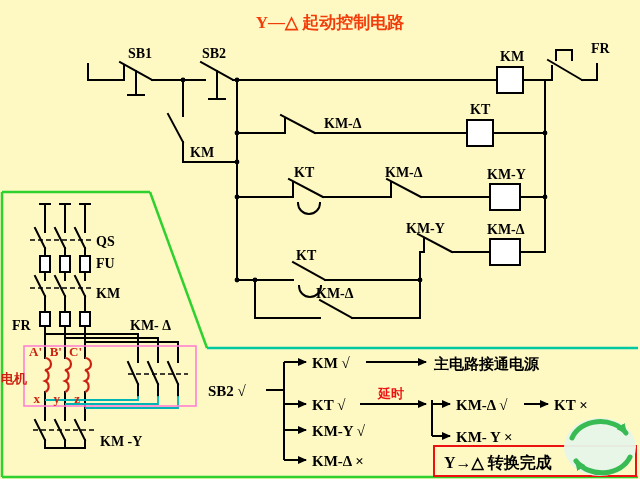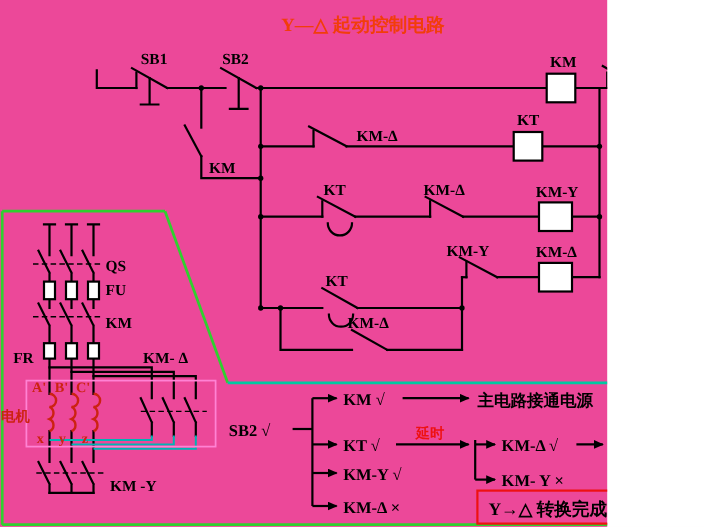--- a/index.html
+++ b/index.html
@@ -1,16 +1,16 @@
 <!DOCTYPE html>
 <html><head>
 <meta charset="utf-8">
 <style>
   html,body{margin:0;padding:0;background:#fff;}
-  .stage{position:relative;width:552px;height:479px;background:#ec4899;overflow:hidden;
+  .stage{position:relative;width:640px;height:479px;background:#fef9c3;overflow:hidden;
          font-family:"Liberation Serif",serif;}
   svg{display:block}
   svg text{user-select:none}
   .t   {font-family:"Liberation Serif",serif;font-weight:bold;font-size:14px;fill:#000;}
   .rt  {font-family:"Liberation Serif",serif;font-weight:bold;font-size:13px;}
   .title-t{font-family:"Liberation Serif",serif;font-weight:bold;font-size:17px;}
   .flow-t {font-family:"Liberation Serif",serif;font-weight:bold;font-size:15px;fill:#000;}
   .done-t {font-family:"Liberation Serif",serif;font-weight:bold;font-size:16px;fill:#000;}
   .w   {stroke:#000;stroke-width:2;fill:none;stroke-linecap:square;}
   .dash{stroke:#000;stroke-width:1.3;fill:none;stroke-dasharray:5 3;}

